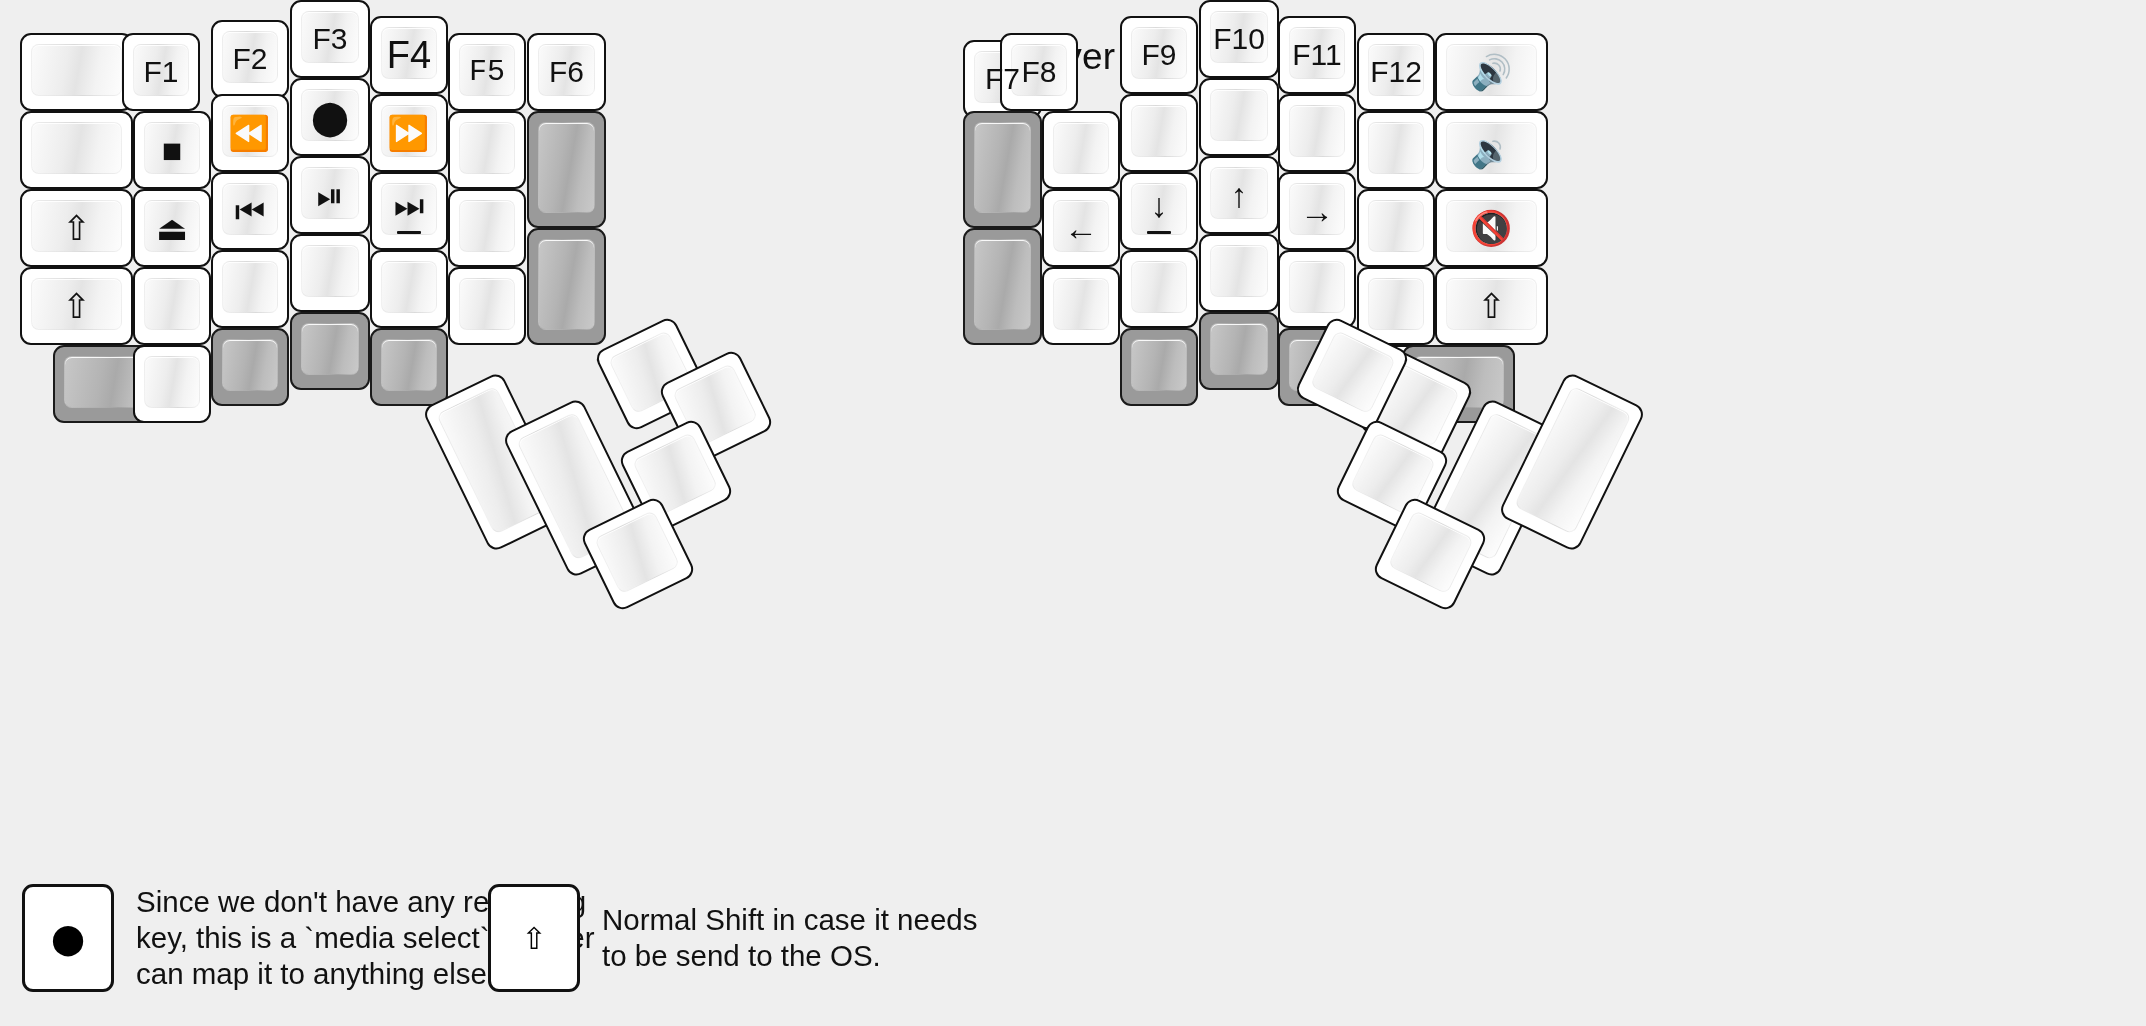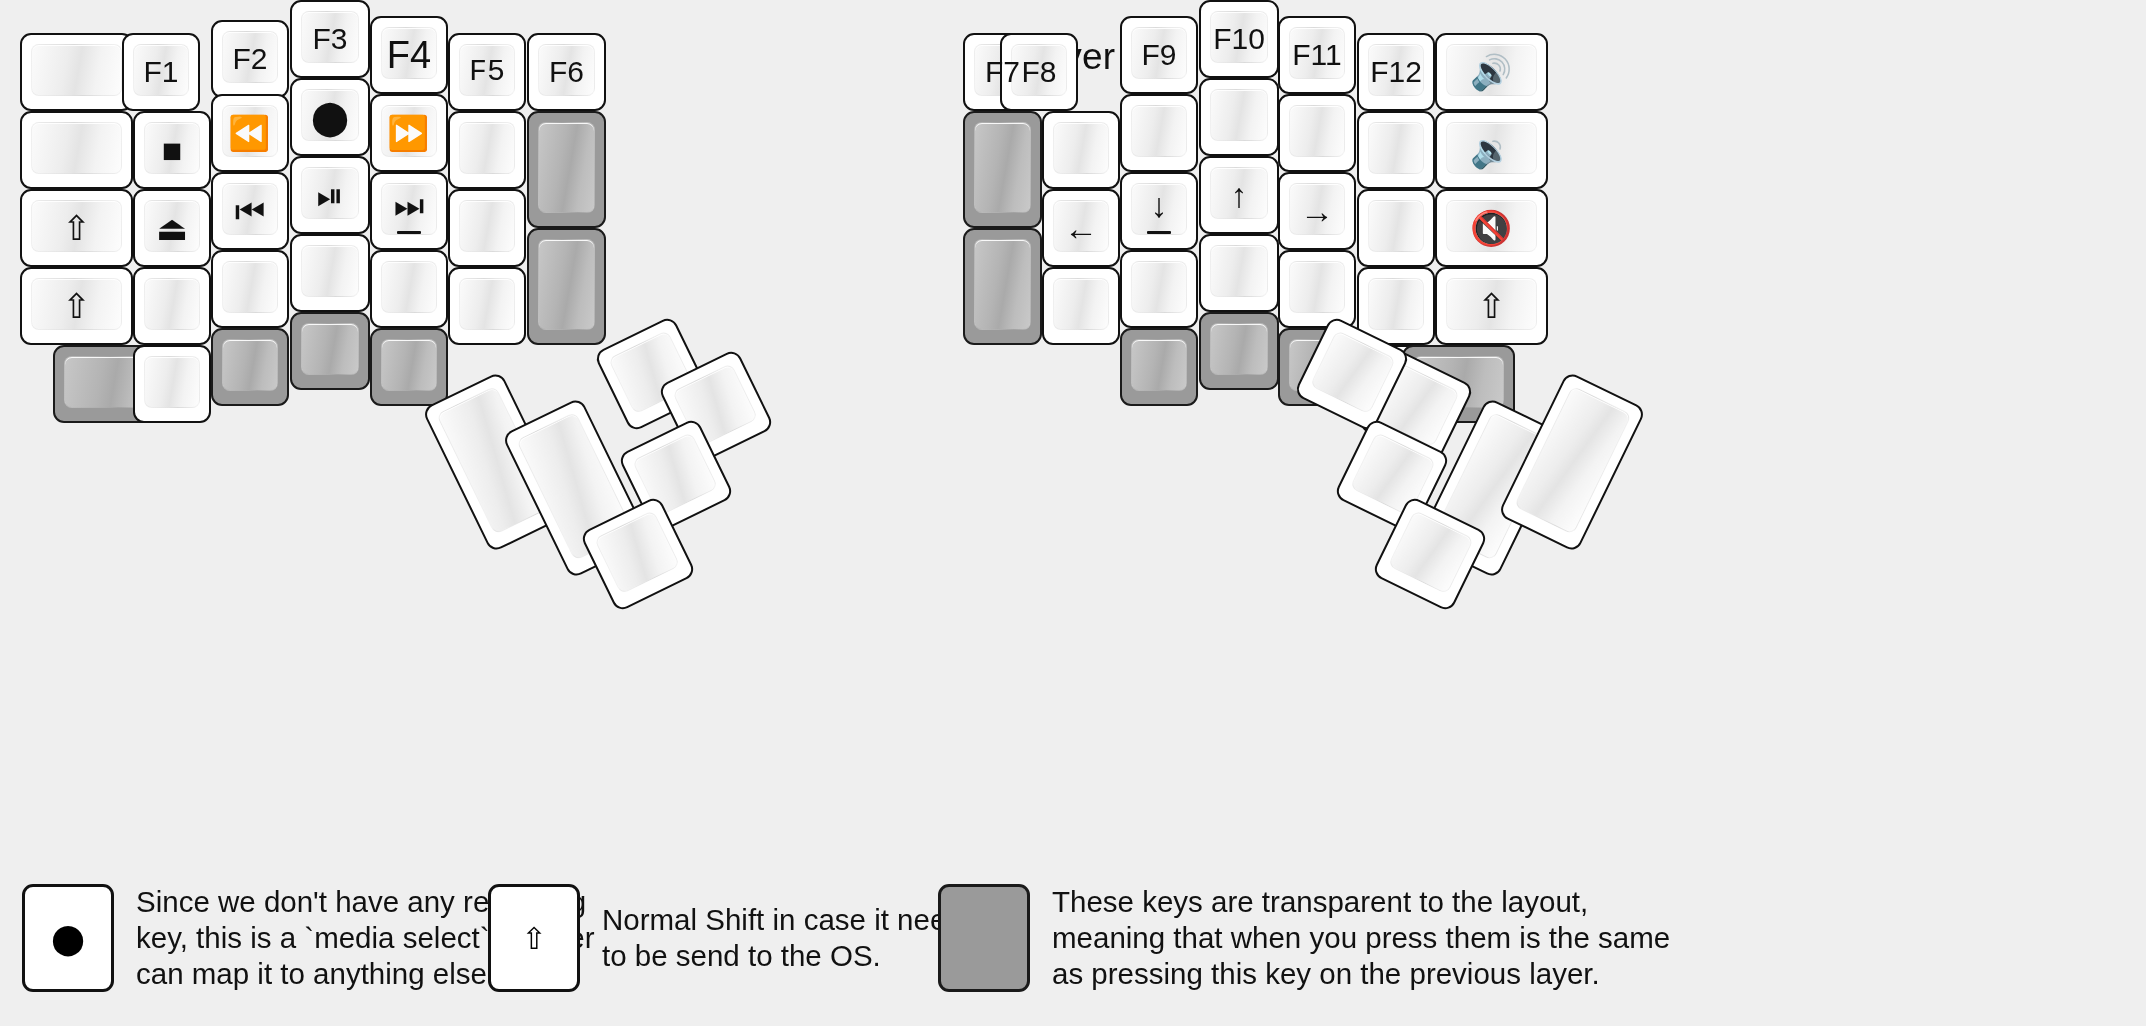--- a/index.html
+++ b/index.html
@@ -241,21 +241,21 @@
       </div>
       <div class="key" style="left: 672px; top: 363px; width: 88px; height: 88px; transform: rotate(-26deg);">
         <div class="cap"></div>
       </div>
       <div class="key" style="left: 632px; top: 432px; width: 88px; height: 88px; transform: rotate(-26deg);">
         <div class="cap"></div>
       </div>
       <div class="key" style="left: 594px; top: 510px; width: 88px; height: 88px; transform: rotate(-26deg);">
         <div class="cap"></div>
       </div>
-      <div class="key" style="left: 963px; top: 33px; width: 79px; height: 78px;">
+      <div class="key" style="left: 963px; top: 40px; width: 79px; height: 78px;">
         <div class="cap"></div>
         <div class="lbl" style="font-size: 30px;">
           <span class="glyph">F7</span>
         </div>
       </div>
       <div class="key transparent" style="left: 963px; top: 111px; width: 79px; height: 117px;">
         <div class="cap"></div>
       </div>
       <div class="key transparent" style="left: 963px; top: 228px; width: 79px; height: 117px;">
         <div class="cap"></div>
@@ -419,21 +419,13 @@
 can map it to anything else.</div>
     </div>
     <div class="legend-item" style="left: 488px; top: 22px;">
       <div class="legend-key">
         <div class="cap"></div>
         <div class="lbl">⇧</div>
       </div>
       <div class="legend-text">Normal Shift in case it needs
 to be send to the OS.</div>
     </div>
-    <div class="legend-item" style="left: 938px; top: 22px;">
-      <div class="legend-key transparent">
-        <div class="cap"></div>
-      </div>
-      <div class="legend-text">These keys are transparent to the layout,
-meaning that when you press them is the same
-as pressing this key on the previous layer.</div>
-    </div>
   </div>
 
 </body></html>

